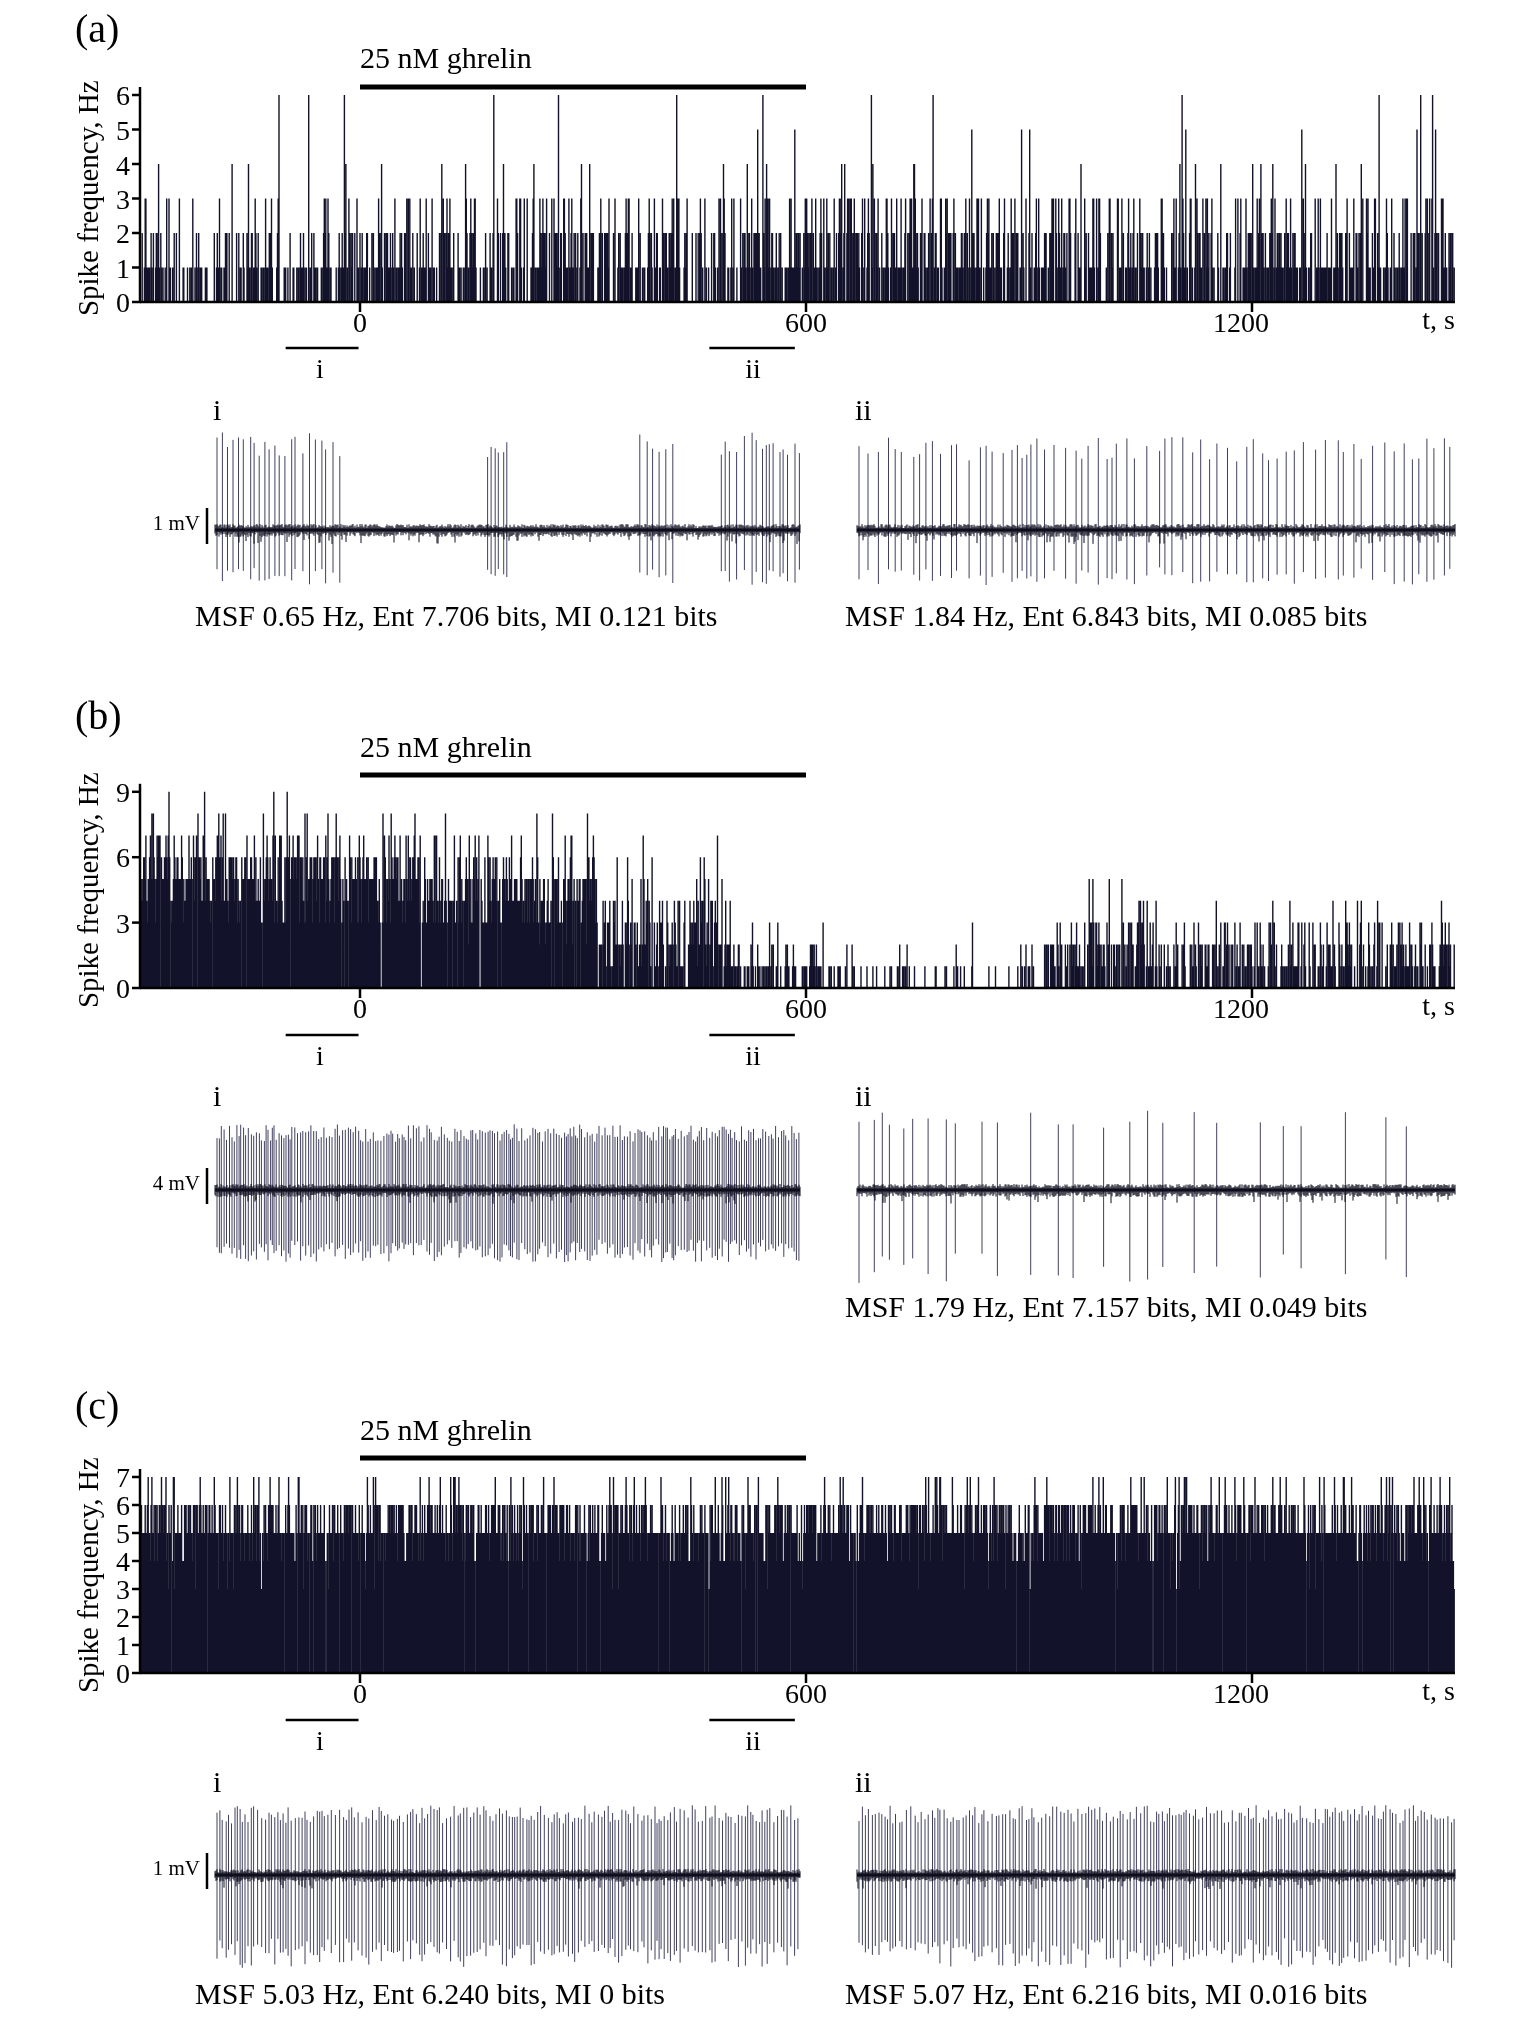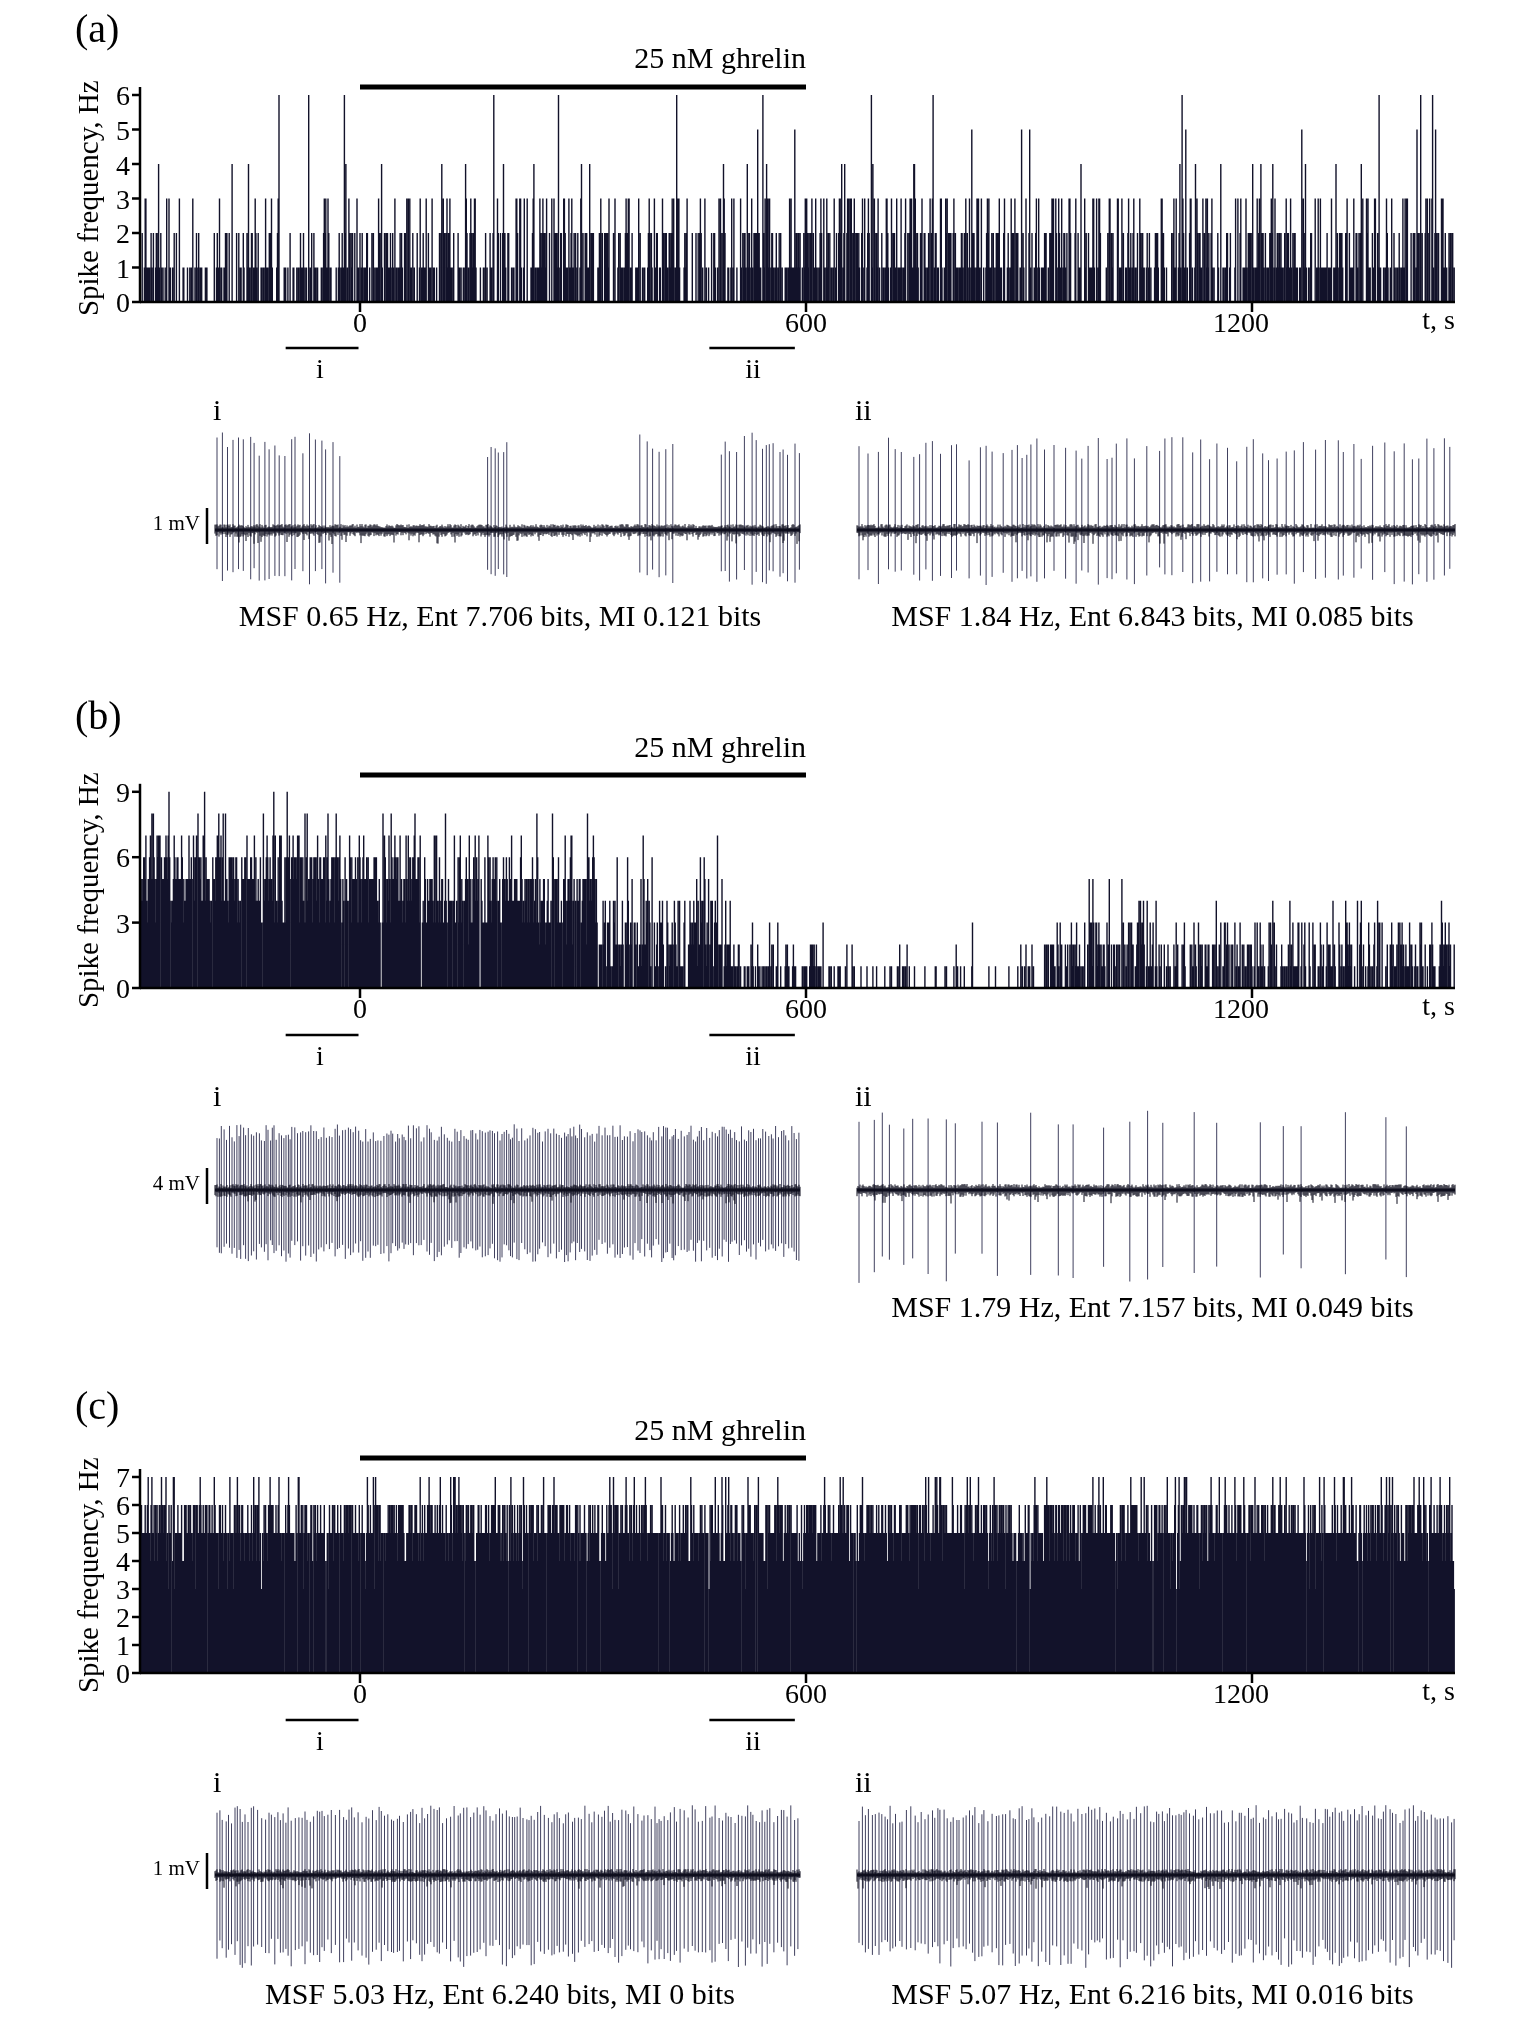--- a/index.html
+++ b/index.html
@@ -1,29 +1,29 @@
 <!DOCTYPE html>
 <html><head>
 <meta charset="utf-8">
 <style>
   html,body{margin:0;padding:0;background:#fff;}
   #fig-wrap{position:relative;width:1535px;height:2035px;background:#ffffff;
     font-family:"Liberation Serif",serif;color:#000;}
   #fig-wrap div{position:absolute;line-height:1.05;white-space:nowrap;}
   svg#fig{position:absolute;left:0;top:0;}
   .pl{font-size:40px;}
-  .tt{font-size:30px;text-align:right;width:446px;}
+  .tt{font-size:30px;text-align:left;width:446px;}
   .yl{font-size:29px;width:300px;text-align:center;transform:rotate(-90deg);}
   .yt{font-size:28px;width:60px;text-align:right;}
   .xt{font-size:28px;width:90px;text-align:center;}
   .xs{font-size:28px;width:90px;text-align:right;}
   .mk{font-size:28px;width:40px;text-align:center;}
   .il{font-size:30px;}
   .sc{font-size:21px;width:82px;text-align:right;}
-  .cap{font-size:30px;text-align:center;}
+  .cap{font-size:30px;}
 </style>
 </head>
 <body>
 
 <div id="fig-wrap">
   <svg id="fig" width="1535" height="2035">
       <path d="M140.0 302V233.0M142.2 302V233.0M144.4 302V267.5M145.2 302V198.5M145.9 302V198.5M146.7 302V267.5M147.4 302V267.5M148.2 302V267.5M149.6 302V267.5M151.1 302V233.0M151.9 302V267.5M153.4 302V233.0M155.6 302V267.5M156.3 302V233.0M157.1 302V233.0M157.8 302V267.5M158.6 302V164.0M159.3 302V267.5M160.8 302V233.0M161.5 302V267.5M163.0 302V267.5M165.2 302V267.5M166.7 302V198.5M169.0 302V198.5M169.7 302V267.5M170.5 302V267.5M172.7 302V267.5M174.2 302V233.0M176.4 302V233.0M179.4 302V198.5M183.1 302V267.5M183.8 302V267.5M187.5 302V267.5M189.8 302V267.5M191.3 302V267.5M192.8 302V198.5M195.0 302V267.5M196.5 302V233.0M197.2 302V267.5M198.7 302V233.0M200.2 302V267.5M200.9 302V267.5M201.7 302V267.5M205.4 302V267.5M206.1 302V267.5M206.9 302V267.5M214.3 302V233.0M216.5 302V267.5M217.3 302V233.0M218.0 302V267.5M218.8 302V267.5M219.5 302V198.5M221.0 302V267.5M221.7 302V267.5M224.0 302V267.5M224.7 302V267.5M225.5 302V233.0M226.2 302V233.0M226.9 302V233.0M229.2 302V233.0M232.1 302V164.0M236.6 302V233.0M238.8 302V233.0M240.3 302V267.5M241.1 302V267.5M243.3 302V233.0M244.0 302V267.5M247.0 302V233.0M247.8 302V267.5M248.5 302V164.0M249.2 302V267.5M250.0 302V267.5M251.5 302V233.0M252.2 302V233.0M253.7 302V267.5M254.4 302V267.5M255.2 302V198.5M255.9 302V233.0M256.7 302V267.5M258.2 302V233.0M261.1 302V267.5M261.9 302V267.5M263.4 302V267.5M264.9 302V267.5M265.6 302V198.5M266.3 302V267.5M267.1 302V267.5M267.8 302V267.5M269.3 302V233.0M270.1 302V233.0M271.5 302V198.5M272.3 302V267.5M276.7 302V267.5M277.5 302V233.0M278.2 302V198.5M279.0 302V95.0M284.2 302V267.5M284.9 302V267.5M285.7 302V267.5M287.9 302V267.5M290.1 302V233.0M293.1 302V267.5M293.8 302V267.5M296.8 302V267.5M298.3 302V267.5M299.0 302V267.5M300.5 302V233.0M301.3 302V267.5M302.0 302V267.5M302.8 302V267.5M303.5 302V233.0M305.0 302V267.5M306.5 302V267.5M308.7 302V95.0M310.2 302V267.5M310.9 302V267.5M311.7 302V233.0M313.9 302V233.0M314.7 302V267.5M315.4 302V267.5M316.9 302V267.5M317.6 302V267.5M321.3 302V267.5M322.1 302V267.5M323.6 302V233.0M324.3 302V198.5M325.1 302V233.0M325.8 302V198.5M326.6 302V267.5M327.3 302V267.5M328.0 302V198.5M328.8 302V233.0M330.3 302V267.5M331.0 302V267.5M336.2 302V267.5M338.4 302V267.5M339.2 302V233.0M339.9 302V267.5M341.4 302V267.5M342.2 302V233.0M343.6 302V267.5M344.4 302V95.0M345.1 302V233.0M345.9 302V164.0M347.4 302V267.5M348.9 302V198.5M349.6 302V233.0M351.1 302V233.0M351.8 302V267.5M352.6 302V233.0M354.8 302V233.0M357.0 302V198.5M357.8 302V267.5M358.5 302V267.5M360.0 302V233.0M361.5 302V267.5M362.2 302V233.0M363.0 302V267.5M364.5 302V267.5M365.2 302V267.5M365.9 302V267.5M366.7 302V233.0M367.4 302V233.0M369.7 302V267.5M371.9 302V233.0M373.4 302V233.0M374.9 302V267.5M376.4 302V267.5M377.1 302V267.5M377.8 302V267.5M378.6 302V198.5M379.3 302V233.0M380.8 302V233.0M381.6 302V164.0M382.3 302V267.5M384.5 302V233.0M386.0 302V233.0M386.8 302V233.0M387.5 302V233.0M388.2 302V267.5M389.0 302V267.5M389.7 302V267.5M390.5 302V233.0M392.0 302V267.5M392.7 302V233.0M393.4 302V267.5M394.9 302V198.5M396.4 302V267.5M397.9 302V267.5M398.7 302V267.5M400.1 302V233.0M400.9 302V267.5M401.6 302V233.0M402.4 302V267.5M404.6 302V233.0M405.3 302V233.0M406.8 302V198.5M408.3 302V198.5M409.8 302V198.5M410.5 302V267.5M411.3 302V267.5M412.8 302V233.0M414.3 302V267.5M417.2 302V233.0M419.5 302V267.5M420.2 302V198.5M421.7 302V267.5M422.4 302V267.5M423.2 302V233.0M423.9 302V267.5M424.7 302V267.5M425.4 302V267.5M426.2 302V198.5M428.4 302V233.0M429.1 302V267.5M429.9 302V267.5M430.6 302V267.5M432.1 302V198.5M433.6 302V267.5M434.3 302V267.5M436.6 302V267.5M439.5 302V233.0M441.0 302V233.0M441.8 302V164.0M443.3 302V198.5M444.7 302V233.0M446.2 302V233.0M447.0 302V198.5M447.7 302V267.5M448.5 302V233.0M449.2 302V233.0M449.9 302V198.5M450.7 302V267.5M451.4 302V267.5M452.9 302V267.5M453.7 302V233.0M458.1 302V233.0M458.9 302V267.5M459.6 302V267.5M461.1 302V267.5M463.3 302V267.5M464.8 302V267.5M465.6 302V164.0M466.3 302V198.5M467.0 302V233.0M468.5 302V267.5M470.0 302V233.0M470.8 302V198.5M472.2 302V233.0M473.0 302V267.5M473.7 302V233.0M474.5 302V198.5M475.2 302V198.5M476.0 302V267.5M480.4 302V267.5M483.4 302V267.5M484.9 302V267.5M485.6 302V233.0M487.1 302V267.5M490.1 302V233.0M490.8 302V267.5M491.6 302V267.5M493.1 302V233.0M493.8 302V95.0M497.5 302V198.5M498.3 302V233.0M500.5 302V233.0M502.7 302V233.0M503.5 302V164.0M504.9 302V233.0M505.7 302V267.5M507.9 302V233.0M508.7 302V233.0M511.6 302V267.5M513.1 302V267.5M513.9 302V267.5M516.1 302V198.5M516.8 302V198.5M517.6 302V233.0M519.8 302V198.5M520.6 302V198.5M521.3 302V267.5M523.5 302V267.5M524.3 302V198.5M527.2 302V198.5M531.0 302V267.5M531.7 302V267.5M532.5 302V233.0M533.2 302V198.5M533.9 302V164.0M535.4 302V267.5M536.2 302V267.5M537.7 302V267.5M538.4 302V267.5M539.1 302V267.5M539.9 302V198.5M540.6 302V233.0M541.4 302V267.5M542.1 302V233.0M542.9 302V198.5M543.6 302V267.5M544.3 302V233.0M545.1 302V267.5M545.8 302V233.0M546.6 302V198.5M549.5 302V233.0M551.8 302V198.5M554.0 302V198.5M554.8 302V233.0M556.2 302V233.0M557.0 302V233.0M557.7 302V267.5M558.5 302V95.0M560.0 302V267.5M560.7 302V233.0M561.4 302V233.0M563.7 302V198.5M564.4 302V198.5M565.2 302V233.0M565.9 302V267.5M566.6 302V267.5M567.4 302V267.5M568.9 302V198.5M569.6 302V267.5M570.4 302V267.5M571.1 302V233.0M571.8 302V198.5M572.6 302V267.5M573.3 302V267.5M574.1 302V233.0M575.6 302V233.0M577.1 302V267.5M577.8 302V233.0M580.0 302V267.5M580.8 302V198.5M581.5 302V164.0M583.0 302V233.0M585.2 302V233.0M586.0 302V233.0M586.7 302V233.0M587.5 302V267.5M588.9 302V267.5M589.7 302V164.0M591.2 302V233.0M591.9 302V233.0M592.7 302V233.0M593.4 302V233.0M597.9 302V267.5M598.6 302V267.5M599.4 302V233.0M600.8 302V198.5M602.3 302V233.0M604.6 302V233.0M606.0 302V233.0M606.8 302V233.0M607.5 302V233.0M608.3 302V267.5M609.0 302V198.5M613.5 302V233.0M615.0 302V198.5M617.9 302V267.5M618.7 302V233.0M620.2 302V233.0M620.9 302V267.5M621.7 302V267.5M622.4 302V267.5M623.1 302V267.5M624.6 302V267.5M625.4 302V233.0M626.1 302V198.5M626.9 302V233.0M627.6 302V267.5M628.3 302V198.5M629.1 302V198.5M630.6 302V267.5M631.3 302V267.5M632.1 302V233.0M635.8 302V267.5M636.5 302V267.5M637.3 302V267.5M638.7 302V198.5M640.2 302V233.0M642.5 302V267.5M643.2 302V267.5M644.7 302V267.5M647.7 302V267.5M648.4 302V233.0M649.2 302V198.5M649.9 302V233.0M651.4 302V233.0M652.1 302V267.5M654.4 302V198.5M655.1 302V267.5M655.8 302V267.5M656.6 302V233.0M657.3 302V233.0M659.6 302V267.5M660.3 302V267.5M662.5 302V198.5M663.3 302V233.0M664.8 302V233.0M665.5 302V233.0M666.3 302V233.0M667.0 302V267.5M667.7 302V267.5M669.2 302V233.0M670.0 302V233.0M670.7 302V267.5M671.5 302V233.0M672.2 302V198.5M672.9 302V233.0M673.7 302V198.5M675.2 302V267.5M675.9 302V267.5M676.7 302V95.0M677.4 302V267.5M678.1 302V198.5M678.9 302V198.5M679.6 302V267.5M684.1 302V267.5M684.8 302V233.0M685.6 302V267.5M686.3 302V233.0M687.1 302V198.5M692.3 302V233.0M696.0 302V233.0M698.2 302V233.0M699.7 302V233.0M700.4 302V198.5M701.2 302V233.0M702.7 302V267.5M704.9 302V198.5M706.4 302V267.5M708.6 302V267.5M711.6 302V233.0M713.8 302V233.0M714.6 302V233.0M715.3 302V267.5M717.5 302V267.5M719.0 302V198.5M720.5 302V198.5M722.0 302V233.0M723.5 302V164.0M724.2 302V198.5M725.0 302V233.0M727.9 302V267.5M728.7 302V267.5M730.9 302V267.5M731.7 302V198.5M733.2 302V267.5M733.9 302V198.5M736.9 302V267.5M740.6 302V198.5M741.3 302V267.5M742.8 302V233.0M743.6 302V267.5M744.3 302V233.0M745.0 302V233.0M745.8 302V267.5M747.3 302V164.0M748.0 302V233.0M748.8 302V267.5M749.5 302V233.0M751.0 302V267.5M751.7 302V198.5M752.5 302V267.5M754.0 302V233.0M754.7 302V233.0M755.5 302V233.0M756.2 302V233.0M756.9 302V233.0M757.7 302V129.5M758.4 302V233.0M759.2 302V233.0M759.9 302V267.5M760.7 302V267.5M762.9 302V95.0M763.6 302V233.0M764.4 302V267.5M765.1 302V198.5M766.6 302V164.0M767.3 302V198.5M768.1 302V198.5M768.8 302V267.5M769.6 302V198.5M771.1 302V267.5M771.8 302V233.0M772.5 302V233.0M773.3 302V267.5M774.0 302V267.5M775.5 302V267.5M776.3 302V233.0M777.0 302V267.5M778.5 302V267.5M779.2 302V233.0M780.7 302V233.0M782.2 302V267.5M785.2 302V267.5M785.9 302V267.5M786.7 302V267.5M788.2 302V267.5M789.6 302V198.5M790.4 302V267.5M791.1 302V198.5M791.9 302V267.5M792.6 302V267.5M793.4 302V267.5M794.8 302V129.5M795.6 302V267.5M796.3 302V233.0M797.1 302V233.0M797.8 302V267.5M798.6 302V233.0M799.3 302V267.5M800.1 302V233.0M802.3 302V267.5M803.8 302V233.0M804.5 302V267.5M805.3 302V198.5M806.7 302V198.5M807.5 302V233.0M808.2 302V267.5M809.0 302V233.0M810.5 302V233.0M811.2 302V267.5M811.9 302V198.5M813.4 302V233.0M814.2 302V267.5M814.9 302V267.5M815.7 302V198.5M816.4 302V267.5M817.9 302V267.5M819.4 302V267.5M820.1 302V233.0M820.9 302V198.5M821.6 302V233.0M823.8 302V198.5M824.6 302V267.5M826.1 302V267.5M826.8 302V198.5M827.6 302V267.5M828.3 302V233.0M829.8 302V233.0M831.3 302V267.5M832.8 302V267.5M834.2 302V198.5M835.7 302V267.5M836.5 302V233.0M838.7 302V233.0M839.4 302V198.5M840.2 302V198.5M840.9 302V233.0M841.7 302V164.0M843.2 302V267.5M843.9 302V233.0M844.7 302V164.0M846.9 302V233.0M847.6 302V198.5M848.4 302V198.5M849.9 302V198.5M851.3 302V198.5M852.8 302V233.0M853.6 302V233.0M854.3 302V198.5M855.8 302V233.0M856.5 302V233.0M857.3 302V233.0M858.0 302V267.5M858.8 302V233.0M859.5 302V267.5M861.7 302V233.0M862.5 302V198.5M864.0 302V267.5M864.7 302V198.5M867.0 302V267.5M867.7 302V233.0M868.4 302V198.5M869.2 302V233.0M871.4 302V95.0M872.2 302V267.5M872.9 302V164.0M874.4 302V198.5M875.9 302V233.0M876.6 302V233.0M877.4 302V267.5M878.1 302V198.5M879.6 302V267.5M881.8 302V233.0M883.3 302V267.5M884.8 302V267.5M885.5 302V267.5M886.3 302V198.5M887.0 302V198.5M887.8 302V233.0M888.5 302V267.5M890.7 302V267.5M891.5 302V198.5M893.0 302V233.0M893.7 302V233.0M894.5 302V233.0M895.9 302V267.5M896.7 302V198.5M898.2 302V267.5M898.9 302V267.5M899.7 302V267.5M901.1 302V198.5M901.9 302V267.5M903.4 302V267.5M904.1 302V267.5M904.9 302V233.0M905.6 302V198.5M907.8 302V233.0M909.3 302V233.0M910.1 302V198.5M910.8 302V198.5M911.6 302V198.5M912.3 302V267.5M913.0 302V267.5M913.8 302V164.0M914.5 302V164.0M915.3 302V198.5M916.0 302V233.0M916.8 302V267.5M917.5 302V233.0M918.2 302V267.5M920.5 302V233.0M921.2 302V233.0M922.0 302V198.5M924.2 302V233.0M924.9 302V233.0M925.7 302V267.5M927.2 302V267.5M928.6 302V233.0M930.1 302V198.5M931.6 302V233.0M932.4 302V198.5M933.1 302V95.0M934.6 302V267.5M935.3 302V233.0M936.1 302V233.0M937.6 302V267.5M938.3 302V267.5M940.5 302V198.5M941.3 302V198.5M942.0 302V267.5M944.3 302V267.5M945.7 302V198.5M946.5 302V233.0M947.2 302V198.5M948.7 302V233.0M949.5 302V233.0M950.9 302V233.0M953.2 302V233.0M953.9 302V198.5M955.4 302V233.0M956.2 302V267.5M957.6 302V267.5M959.1 302V267.5M959.9 302V267.5M960.6 302V267.5M961.4 302V233.0M962.1 302V233.0M962.8 302V267.5M964.3 302V233.0M965.1 302V233.0M965.8 302V198.5M967.3 302V233.0M968.0 302V267.5M969.5 302V198.5M971.0 302V267.5M971.8 302V129.5M972.5 302V233.0M973.2 302V233.0M974.0 302V233.0M974.7 302V267.5M976.2 302V267.5M977.0 302V198.5M977.7 302V198.5M978.5 302V198.5M979.2 302V267.5M979.9 302V267.5M981.4 302V198.5M983.7 302V267.5M985.9 302V267.5M986.6 302V233.0M987.4 302V198.5M988.1 302V233.0M988.9 302V198.5M989.6 302V267.5M990.3 302V267.5M991.1 302V267.5M991.8 302V233.0M993.3 302V233.0M994.8 302V267.5M996.3 302V233.0M997.0 302V233.0M997.8 302V233.0M998.5 302V233.0M999.3 302V198.5M1000.0 302V267.5M1000.8 302V267.5M1001.5 302V267.5M1003.7 302V233.0M1004.5 302V198.5M1007.4 302V267.5M1008.2 302V233.0M1008.9 302V267.5M1010.4 302V267.5M1011.2 302V198.5M1011.9 302V267.5M1012.6 302V233.0M1013.4 302V233.0M1014.9 302V198.5M1016.4 302V233.0M1017.1 302V233.0M1017.8 302V233.0M1020.1 302V267.5M1020.8 302V267.5M1021.6 302V129.5M1023.1 302V233.0M1023.8 302V267.5M1026.0 302V198.5M1029.0 302V233.0M1029.7 302V129.5M1030.5 302V267.5M1032.0 302V233.0M1034.2 302V267.5M1034.9 302V267.5M1035.7 302V233.0M1036.4 302V198.5M1037.9 302V267.5M1038.7 302V198.5M1039.4 302V267.5M1041.6 302V267.5M1042.4 302V267.5M1043.1 302V267.5M1043.9 302V267.5M1044.6 302V233.0M1045.4 302V233.0M1046.1 302V233.0M1048.3 302V267.5M1049.8 302V233.0M1050.6 302V233.0M1051.3 302V267.5M1052.0 302V198.5M1052.8 302V198.5M1053.5 302V198.5M1055.8 302V198.5M1056.5 302V233.0M1058.0 302V267.5M1058.7 302V198.5M1059.5 302V233.0M1060.2 302V267.5M1061.0 302V267.5M1061.7 302V198.5M1063.2 302V267.5M1063.9 302V233.0M1064.7 302V233.0M1065.4 302V267.5M1066.9 302V233.0M1069.1 302V198.5M1069.9 302V198.5M1070.6 302V233.0M1075.1 302V233.0M1075.8 302V198.5M1078.1 302V233.0M1078.8 302V267.5M1079.5 302V267.5M1080.3 302V267.5M1081.0 302V164.0M1084.7 302V198.5M1085.5 302V267.5M1086.2 302V233.0M1088.5 302V233.0M1089.2 302V267.5M1090.0 302V267.5M1090.7 302V267.5M1091.4 302V267.5M1092.2 302V267.5M1092.9 302V198.5M1093.7 302V198.5M1094.4 302V267.5M1096.6 302V198.5M1098.1 302V267.5M1098.9 302V198.5M1099.6 302V198.5M1100.4 302V233.0M1106.3 302V267.5M1107.8 302V233.0M1109.3 302V198.5M1110.0 302V198.5M1111.5 302V233.0M1112.2 302V267.5M1113.0 302V233.0M1117.5 302V198.5M1118.2 302V198.5M1119.7 302V267.5M1120.4 302V267.5M1121.2 302V267.5M1121.9 302V198.5M1123.4 302V233.0M1125.6 302V267.5M1126.4 302V267.5M1127.9 302V233.0M1128.6 302V198.5M1129.3 302V267.5M1130.1 302V267.5M1130.8 302V233.0M1132.3 302V267.5M1133.1 302V233.0M1133.8 302V198.5M1135.3 302V267.5M1136.8 302V267.5M1137.5 302V233.0M1139.8 302V198.5M1140.5 302V233.0M1141.2 302V267.5M1142.0 302V233.0M1142.7 302V233.0M1143.5 302V267.5M1144.2 302V267.5M1146.4 302V267.5M1147.2 302V233.0M1148.7 302V267.5M1149.4 302V233.0M1150.9 302V267.5M1154.6 302V267.5M1155.4 302V233.0M1156.8 302V233.0M1157.6 302V233.0M1158.3 302V267.5M1161.3 302V198.5M1162.1 302V198.5M1162.8 302V267.5M1163.5 302V233.0M1164.3 302V267.5M1166.5 302V267.5M1171.7 302V233.0M1173.2 302V233.0M1173.9 302V198.5M1174.7 302V267.5M1175.4 302V267.5M1176.2 302V198.5M1178.4 302V267.5M1179.1 302V233.0M1179.9 302V164.0M1180.6 302V267.5M1182.1 302V95.0M1182.9 302V198.5M1183.6 302V233.0M1184.4 302V267.5M1185.8 302V129.5M1187.3 302V267.5M1189.6 302V233.0M1190.3 302V198.5M1191.0 302V198.5M1192.5 302V267.5M1194.8 302V267.5M1195.5 302V164.0M1197.0 302V198.5M1197.7 302V233.0M1199.2 302V233.0M1200.0 302V233.0M1200.7 302V267.5M1201.4 302V267.5M1202.9 302V198.5M1204.4 302V233.0M1205.9 302V198.5M1206.7 302V267.5M1207.4 302V198.5M1208.1 302V267.5M1208.9 302V233.0M1211.1 302V233.0M1211.9 302V198.5M1212.6 302V267.5M1214.1 302V267.5M1217.8 302V233.0M1218.5 302V267.5M1220.8 302V164.0M1223.0 302V267.5M1223.7 302V267.5M1225.2 302V267.5M1226.0 302V267.5M1226.7 302V233.0M1227.5 302V233.0M1229.7 302V267.5M1230.4 302V233.0M1234.9 302V267.5M1235.6 302V198.5M1237.9 302V198.5M1240.1 302V233.0M1240.8 302V198.5M1243.1 302V267.5M1243.8 302V267.5M1244.6 302V267.5M1246.0 302V198.5M1246.8 302V267.5M1248.3 302V233.0M1249.0 302V233.0M1249.8 302V233.0M1250.5 302V233.0M1252.0 302V233.0M1252.7 302V164.0M1253.5 302V267.5M1255.0 302V267.5M1255.7 302V267.5M1256.5 302V267.5M1257.2 302V198.5M1257.9 302V267.5M1258.7 302V233.0M1259.4 302V198.5M1260.9 302V164.0M1261.7 302V233.0M1262.4 302V233.0M1263.1 302V233.0M1263.9 302V267.5M1265.4 302V233.0M1266.1 302V267.5M1267.6 302V267.5M1268.3 302V267.5M1269.8 302V233.0M1270.6 302V233.0M1271.3 302V198.5M1272.1 302V233.0M1272.8 302V164.0M1274.3 302V267.5M1275.0 302V198.5M1276.5 302V267.5M1277.3 302V233.0M1278.0 302V233.0M1278.8 302V267.5M1279.5 302V233.0M1280.2 302V267.5M1281.0 302V233.0M1281.7 302V267.5M1282.5 302V267.5M1284.0 302V267.5M1284.7 302V233.0M1286.2 302V198.5M1286.9 302V267.5M1287.7 302V233.0M1288.4 302V233.0M1289.2 302V267.5M1290.6 302V198.5M1291.4 302V267.5M1292.9 302V233.0M1293.6 302V267.5M1294.4 302V233.0M1295.1 302V233.0M1295.9 302V267.5M1297.3 302V267.5M1299.6 302V267.5M1300.3 302V267.5M1301.8 302V129.5M1303.3 302V198.5M1304.0 302V267.5M1304.8 302V233.0M1305.5 302V164.0M1306.3 302V267.5M1308.5 302V267.5M1310.0 302V267.5M1310.7 302V233.0M1311.5 302V233.0M1315.2 302V198.5M1316.7 302V267.5M1317.4 302V267.5M1318.2 302V198.5M1318.9 302V267.5M1320.4 302V198.5M1321.1 302V267.5M1321.9 302V267.5M1322.6 302V267.5M1323.4 302V267.5M1324.1 302V267.5M1324.8 302V267.5M1325.6 302V267.5M1326.3 302V267.5M1327.1 302V233.0M1328.6 302V267.5M1330.0 302V267.5M1330.8 302V267.5M1331.5 302V198.5M1333.8 302V267.5M1335.2 302V267.5M1336.0 302V164.0M1336.7 302V267.5M1337.5 302V233.0M1338.2 302V267.5M1339.7 302V233.0M1340.5 302V233.0M1341.2 302V233.0M1341.9 302V233.0M1342.7 302V267.5M1345.7 302V233.0M1347.1 302V198.5M1349.4 302V233.0M1350.1 302V267.5M1350.9 302V267.5M1351.6 302V267.5M1352.3 302V267.5M1353.1 302V267.5M1353.8 302V198.5M1356.1 302V233.0M1356.8 302V233.0M1357.5 302V267.5M1359.0 302V233.0M1360.5 302V233.0M1361.3 302V164.0M1362.8 302V198.5M1366.5 302V198.5M1367.2 302V233.0M1368.0 302V198.5M1368.7 302V267.5M1369.4 302V267.5M1370.2 302V267.5M1372.4 302V233.0M1373.2 302V267.5M1373.9 302V267.5M1374.6 302V198.5M1375.4 302V198.5M1377.6 302V233.0M1378.4 302V267.5M1379.1 302V95.0M1379.8 302V267.5M1380.6 302V267.5M1383.6 302V267.5M1385.1 302V267.5M1386.5 302V198.5M1387.3 302V233.0M1388.0 302V267.5M1390.3 302V267.5M1391.0 302V267.5M1391.7 302V198.5M1394.0 302V233.0M1394.7 302V267.5M1396.2 302V267.5M1397.7 302V267.5M1399.2 302V233.0M1399.9 302V267.5M1401.4 302V267.5M1402.1 302V267.5M1402.9 302V198.5M1403.6 302V267.5M1404.4 302V267.5M1405.1 302V198.5M1406.6 302V198.5M1407.4 302V198.5M1411.1 302V233.0M1413.3 302V233.0M1414.0 302V233.0M1414.8 302V233.0M1416.3 302V267.5M1417.0 302V129.5M1417.8 302V233.0M1418.5 302V267.5M1419.2 302V233.0M1420.7 302V95.0M1422.2 302V233.0M1425.2 302V233.0M1425.9 302V198.5M1427.4 302V198.5M1428.9 302V233.0M1429.7 302V198.5M1431.9 302V198.5M1432.6 302V95.0M1433.4 302V267.5M1434.9 302V233.0M1435.6 302V129.5M1436.3 302V233.0M1437.1 302V233.0M1438.6 302V233.0M1441.5 302V198.5M1442.3 302V198.5M1443.0 302V198.5M1443.8 302V267.5M1444.5 302V267.5M1445.3 302V233.0M1446.7 302V267.5M1449.0 302V233.0M1449.7 302V267.5M1450.5 302V233.0M1452.0 302V233.0M1452.7 302V233.0M1454.2 302V267.5" stroke="#12122a" stroke-width="1.4" fill="none"></path>
       <line x1="140" y1="302" x2="1455" y2="302" stroke="#000000" stroke-width="2.5"></line>
       <line x1="140" y1="87" x2="140" y2="302" stroke="#000000" stroke-width="2.5"></line>
       <line x1="132" y1="302" x2="141" y2="302" stroke="#000000" stroke-width="2.5"></line>

